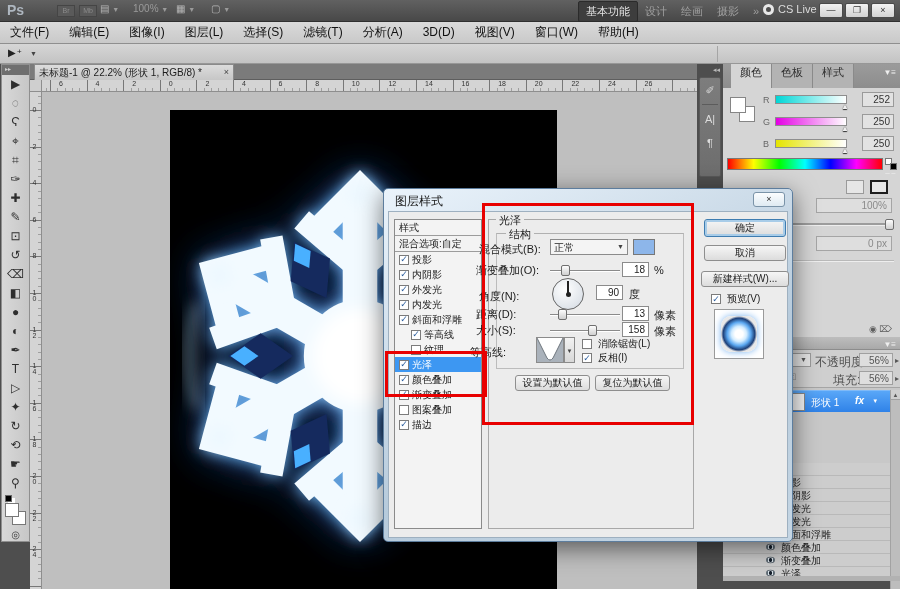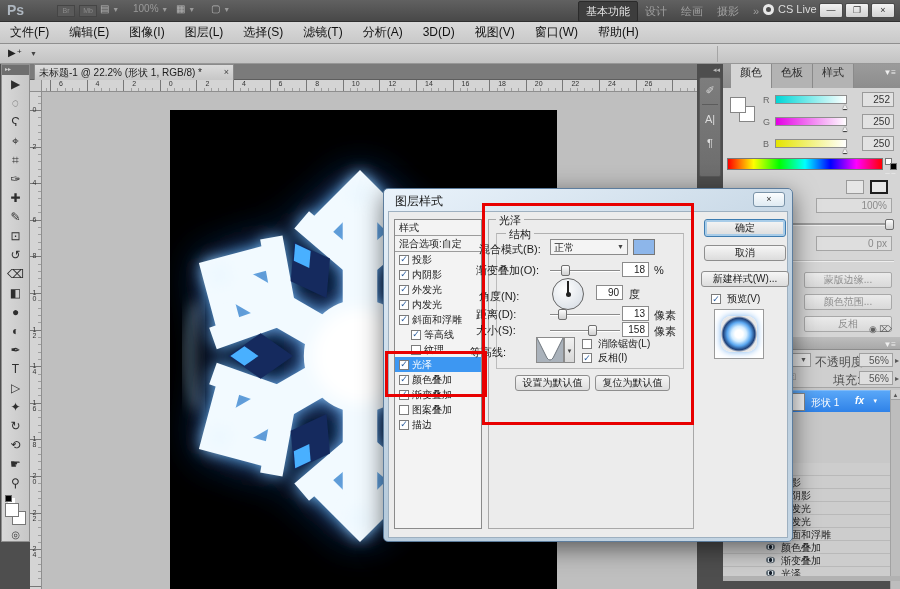--- a/index.html
+++ b/index.html
@@ -446,26 +446,20 @@
     <span class="pmenu" style="top:107px">▼≡</span>
     <div class="pbody" style="height:163px">
       <span class="mask-ico" style="right:36px;top:6px"></span>
       <span class="mask-ico activeico" style="right:12px;top:6px"></span>
       <span class="mk-field" style="top:24px">100%</span>
       <div class="mk-slider">
           <span class="mk-knob"></span>
         </div>
       <span class="mk-field" style="top:62px">0 px</span>
       <div class="mk-div"></div>
-      <div style="position:absolute;right:0;top:92px;width:177px">
-
-      <div class="mk-btn">蒙版边缘...</div>
-          <div class="mk-btn">颜色范围...</div>
-          <div class="mk-btn">反相</div>
-        </div>
       <span class="mk-foot">◉ ⌦</span>
     </div>
 
     <div class="lay-head">
       <span class="lay-tab">图层</span>
       <span class="pmenu" style="top:3px">▼≡</span>
     </div>
     <div class="lay-controls">
       <div class="blenddd"><span class="dd">▼</span><span>正常</span></div>
       <span class="lay-lbl" style="left:92px;top:4px">不透明度:</span>

